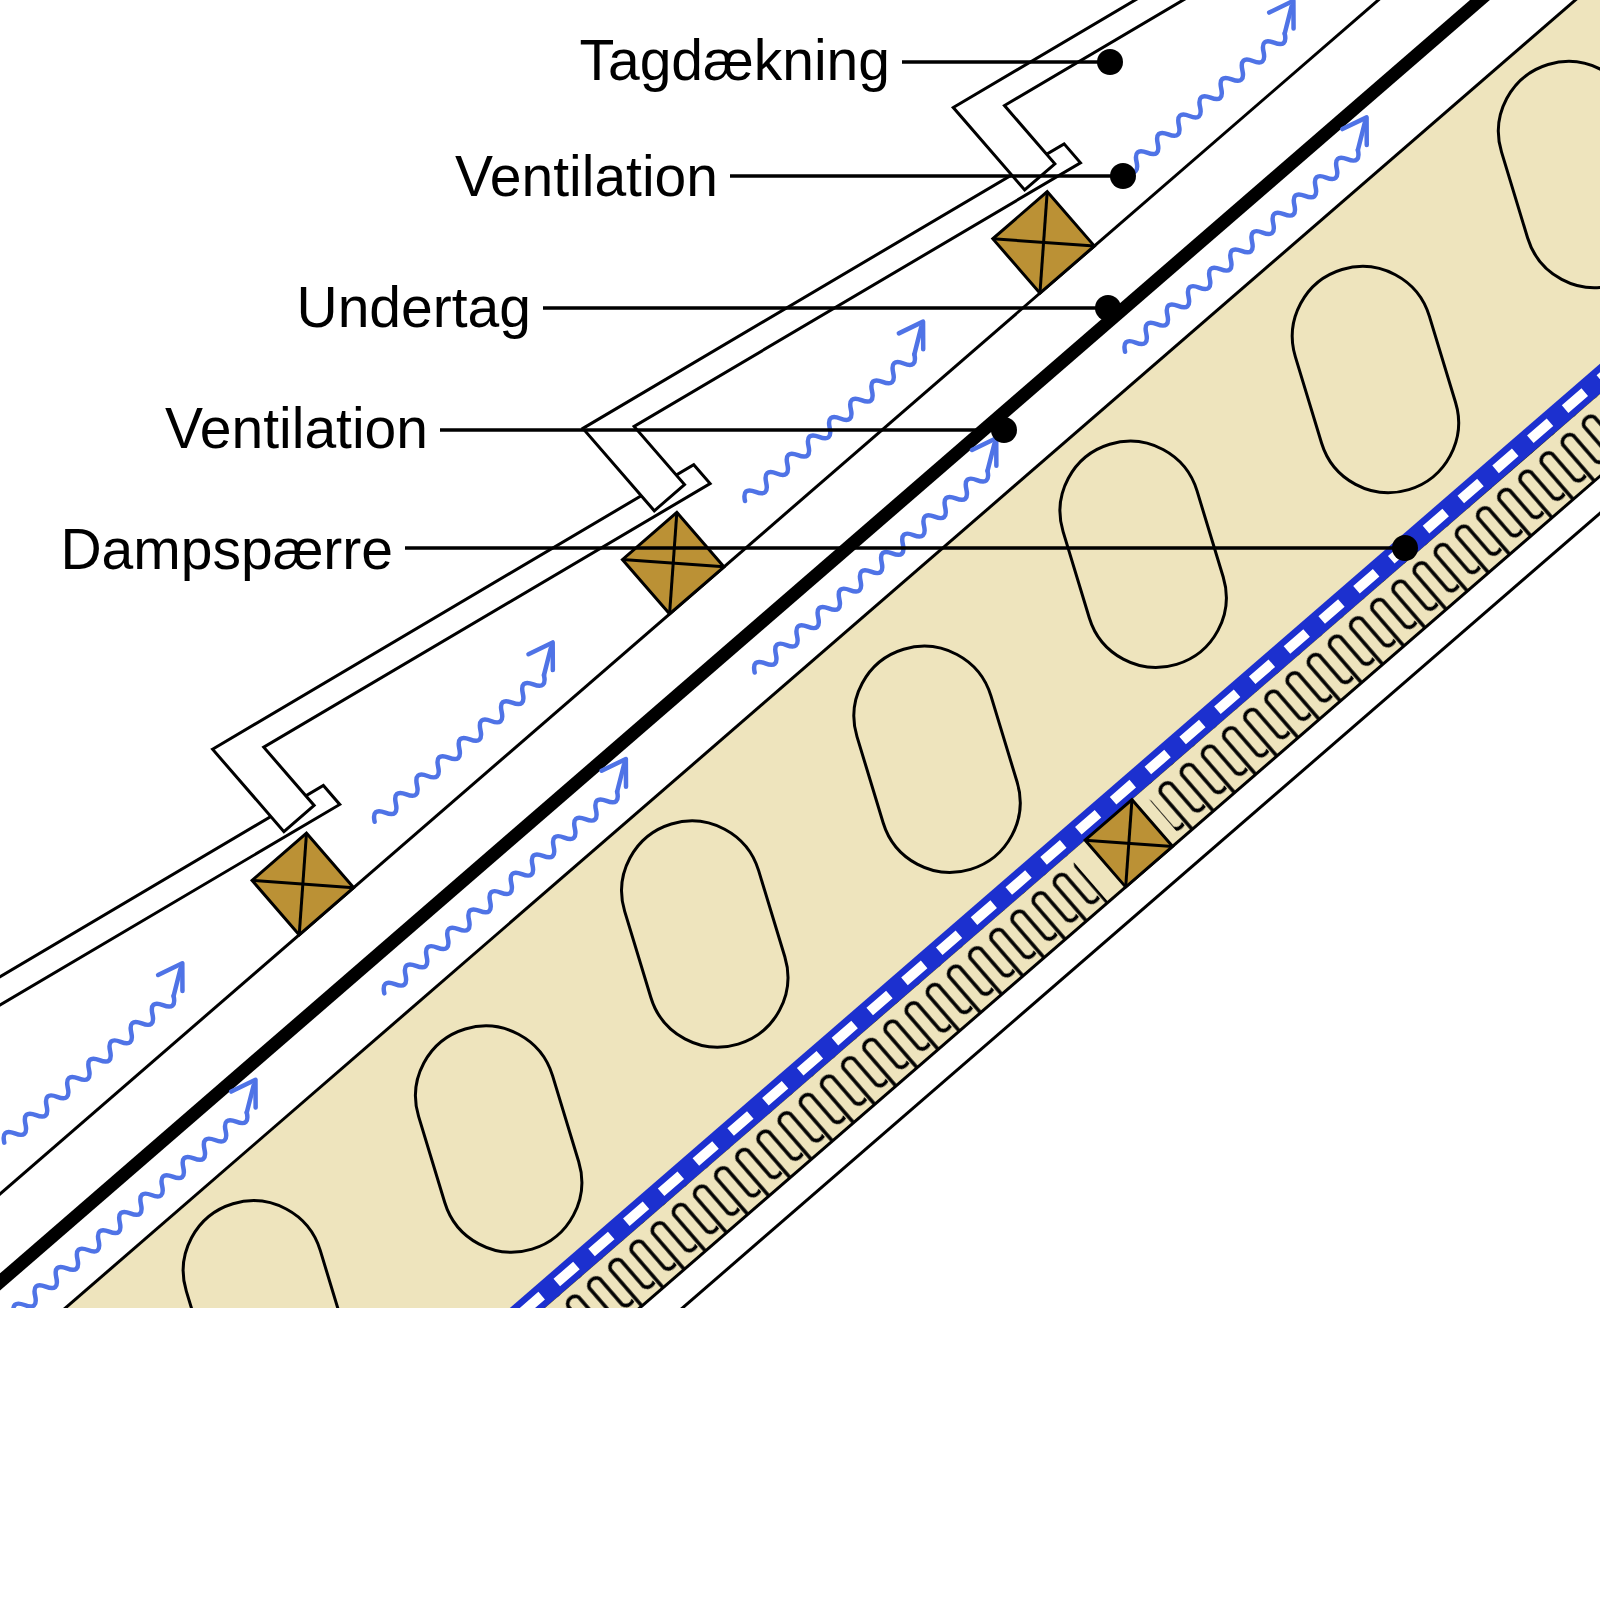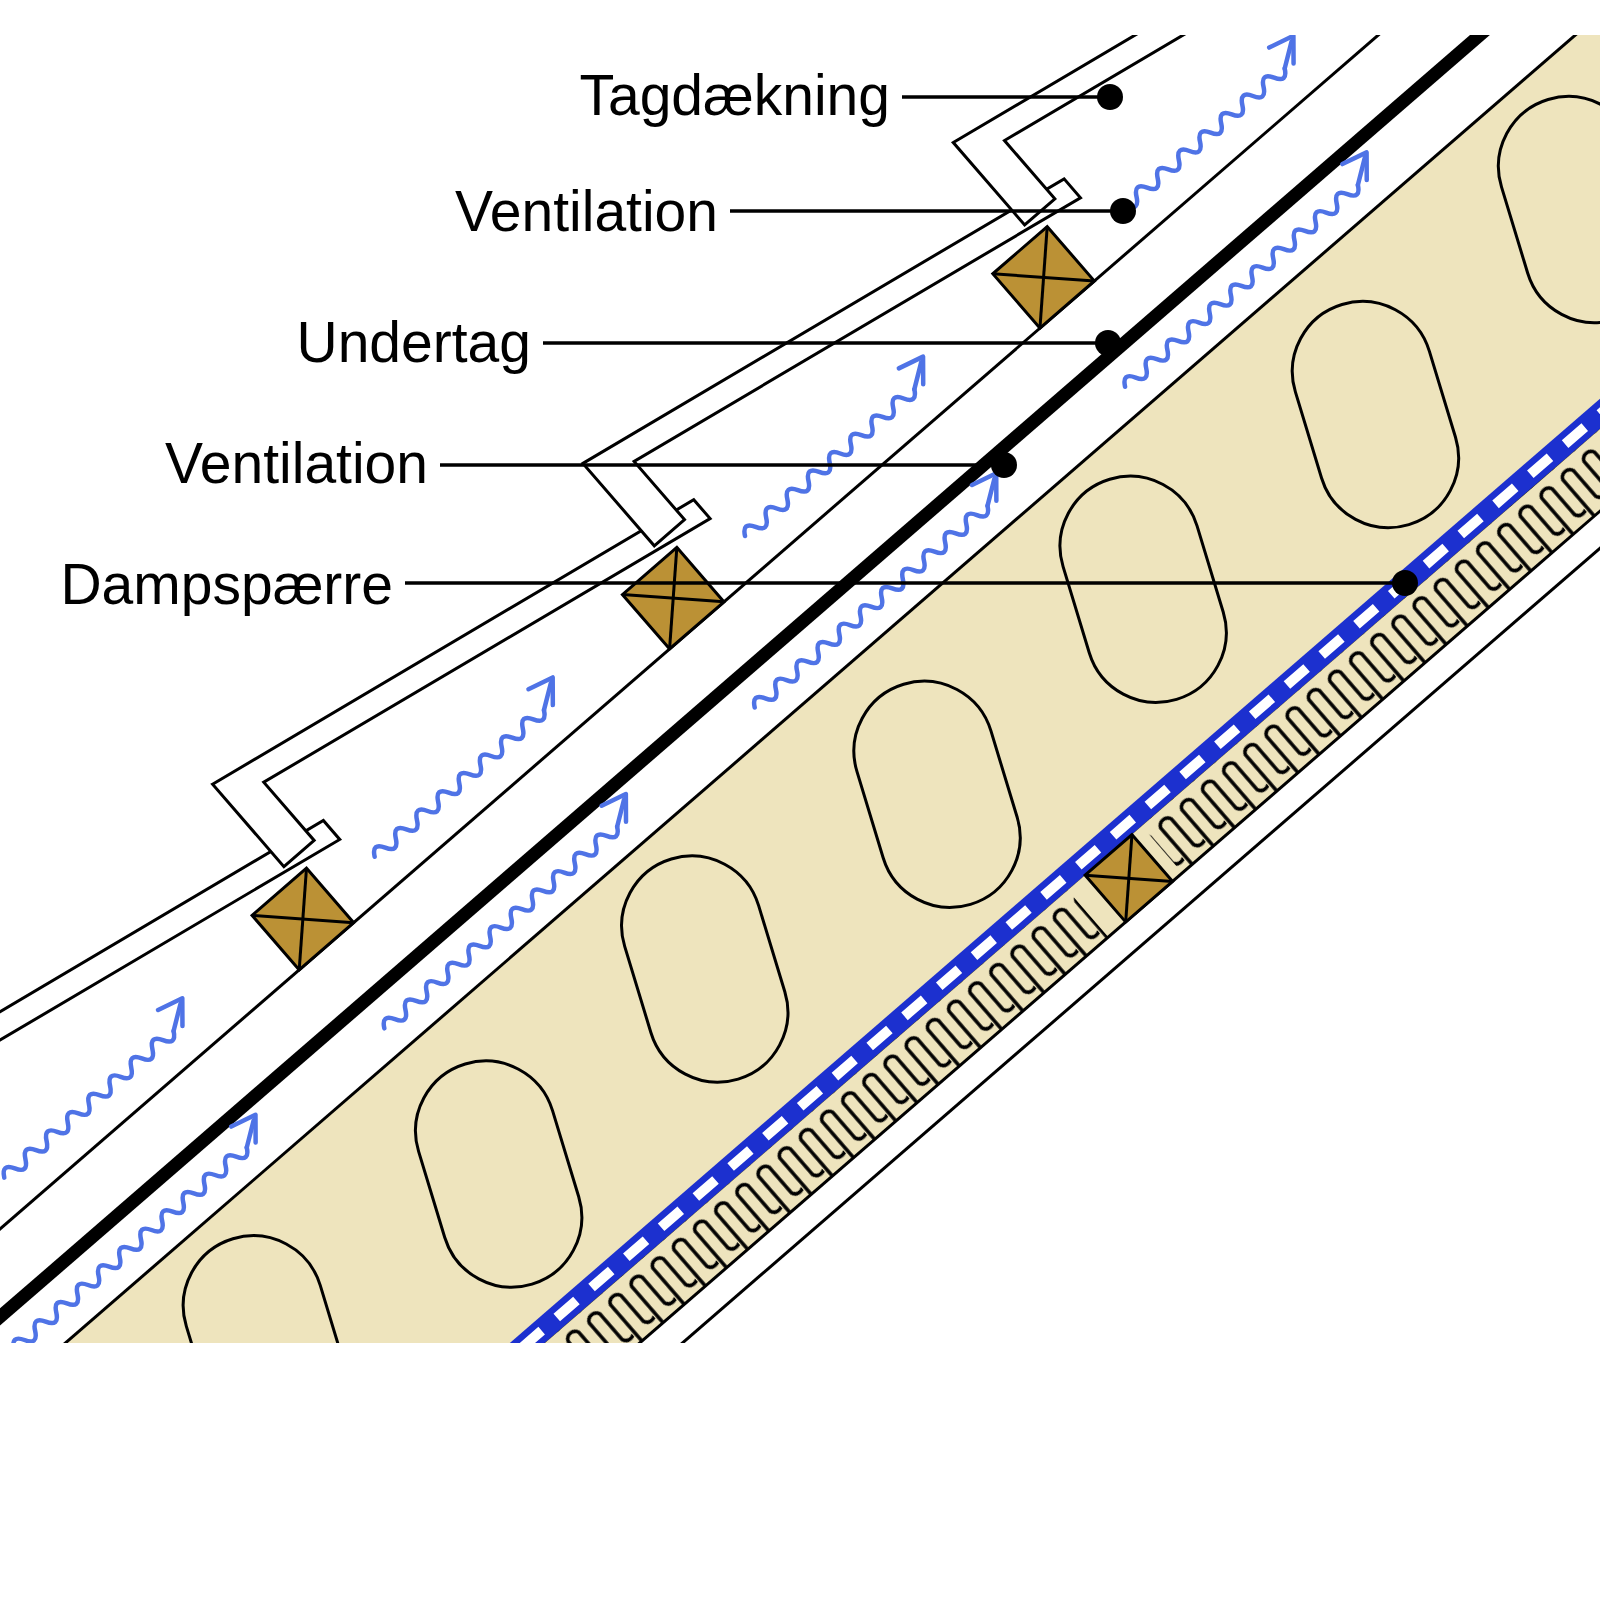--- a/index.html
+++ b/index.html
@@ -1,16 +1,16 @@
 <!DOCTYPE html>
 <html style="--background: #ffffff; --line-black: #000000; --insulation-beige: #eee4bd; --batten-brown: #bb9135; --vapor-blue: #1c30cf; --arrow-blue: #4f73e6;"><head>
 <meta charset="utf-8">
 <style>
   html,body{margin:0;padding:0;background:#fff;}
-  .stage{position:relative;width:1600px;height:1308px;background:var(--background,#fff);overflow:hidden;margin-top:35px;}
+  .stage{position:relative;width:1600px;height:1308px;background:var(--background,#fff);overflow:hidden;}
   svg{display:block;}
   .lbl{font-family:"Liberation Sans","DejaVu Sans",sans-serif;font-size:57px;fill:var(--line-black,#000);}
   .ln{stroke:var(--line-black,#000);fill:none;}
   .leader{stroke:var(--line-black,#000);stroke-width:3.5;}
   .dot{fill:var(--line-black,#000);}
   .beige{fill:var(--insulation-beige,#eee4bd);}
   .slab{fill:#ffffff;stroke:var(--line-black,#000);stroke-width:3;}
   .batten{fill:var(--batten-brown,#bb9135);stroke:var(--line-black,#000);stroke-width:3;}
   .sq{stroke:var(--arrow-blue,#4f73e6);stroke-width:4.5;fill:none;stroke-linecap:round;stroke-linejoin:round;}
   .damp{fill:var(--vapor-blue,#1c30cf);}

